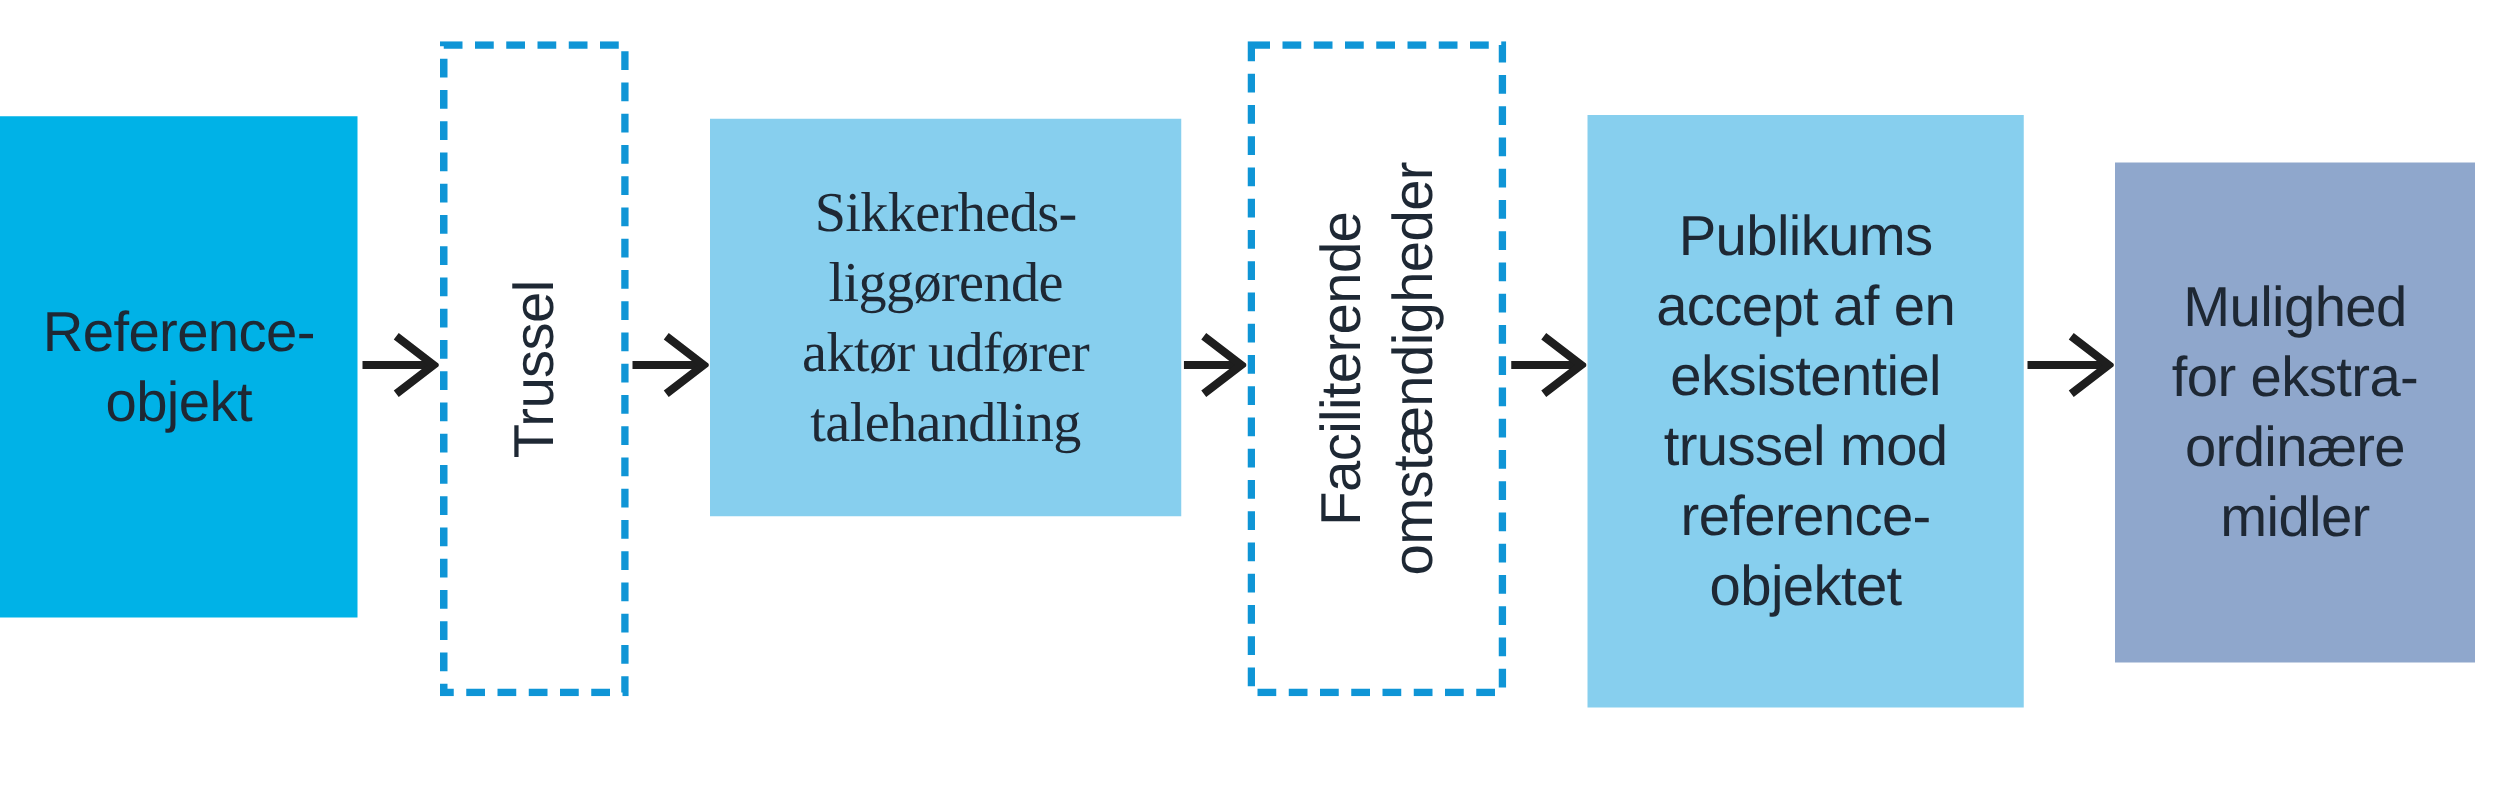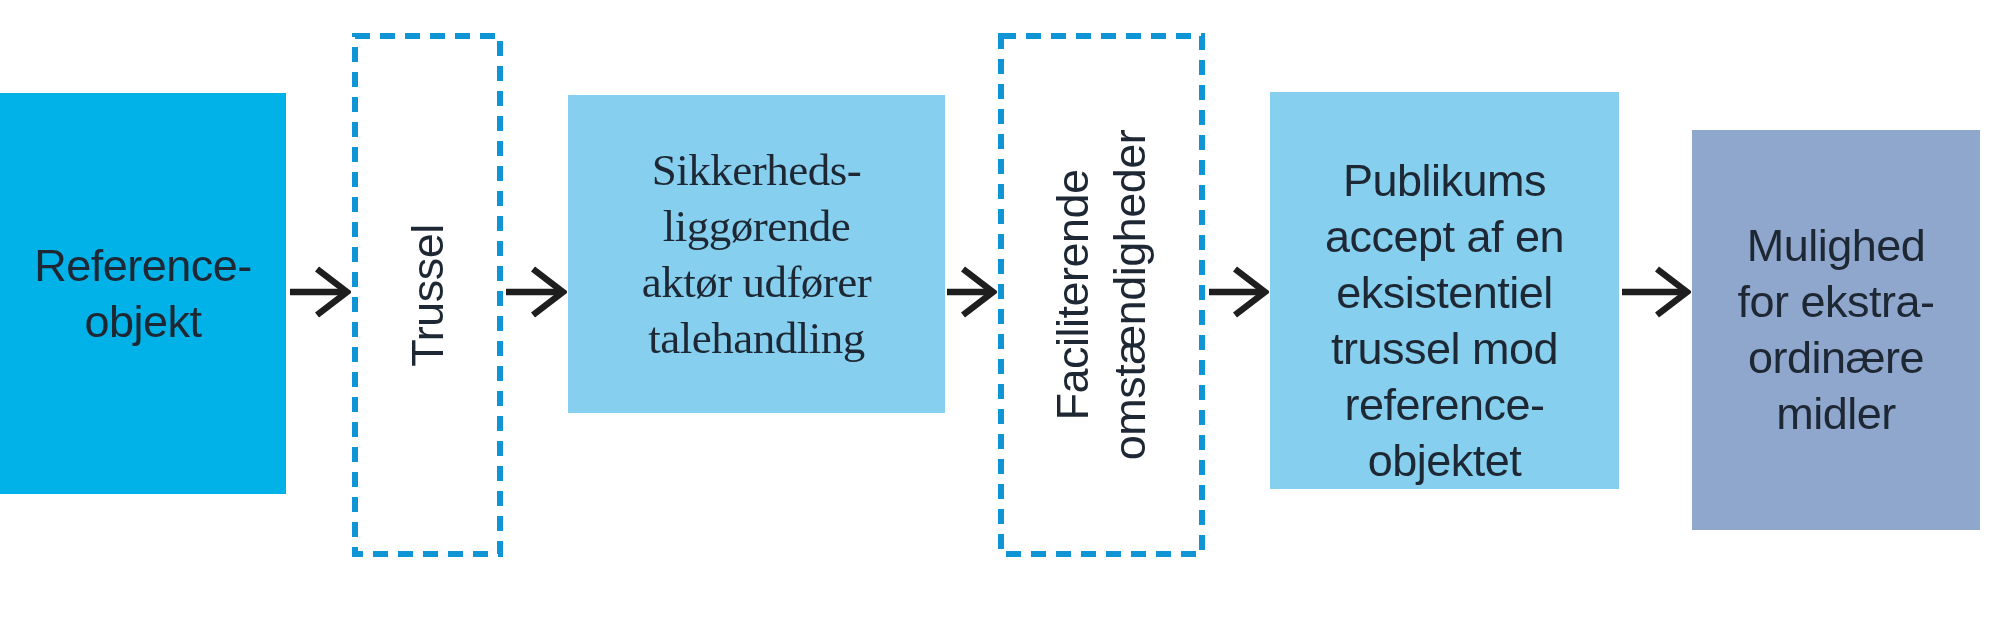--- a/index.html
+++ b/index.html
@@ -38,21 +38,21 @@
   }
   .solid-cyan      { background: #00b2e7; }
   .solid-lightblue { background: #87cfee; }
   .solid-grayblue  { background: #8fa7cc; }
 
   
   #n-reference   { left: 0;      top: 93px;  width: 286px; height: 401px; }
   #n-trussel     { left: 352px;  top: 33px;  width: 151px; height: 524px; }
   #n-aktor       { left: 568px;  top: 95px;  width: 377px; height: 318px; font-family: Liberation Serif, serif; }
   #n-facilit     { left: 998px;  top: 33px;  width: 207px; height: 524px; }
-  #n-publikum    { left: 1270px; top: 92px;  width: 349px; height: 397px; align-items: flex-end; }
+  #n-publikum    { left: 1270px; top: 92px;  width: 349px; height: 474px; }
   #n-midler      { left: 1692px; top: 90px;  width: 288px; height: 400px; margin-top: 40px; }
 
   .dashed-frame { position: absolute; left: 0; top: 0; width: 100%; height: 100%; }
   .arrow { position: absolute; top: 260px; }
   #a1 { left: 289px; }
   #a2 { left: 505px; }
   #a3 { left: 947px; }
   #a4 { left: 1208px; }
   #a5 { left: 1621px; }
   .arrow polyline, .arrow line { stroke: #1e1e1e; stroke-width: 6.5; fill: none; }

